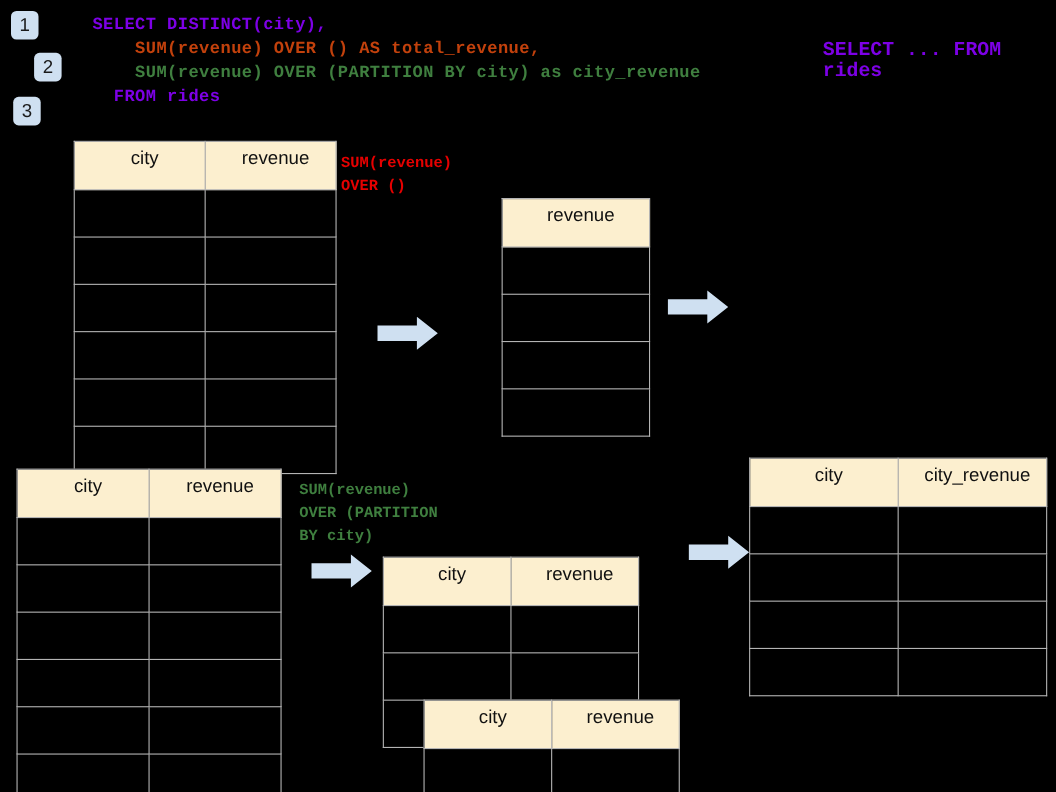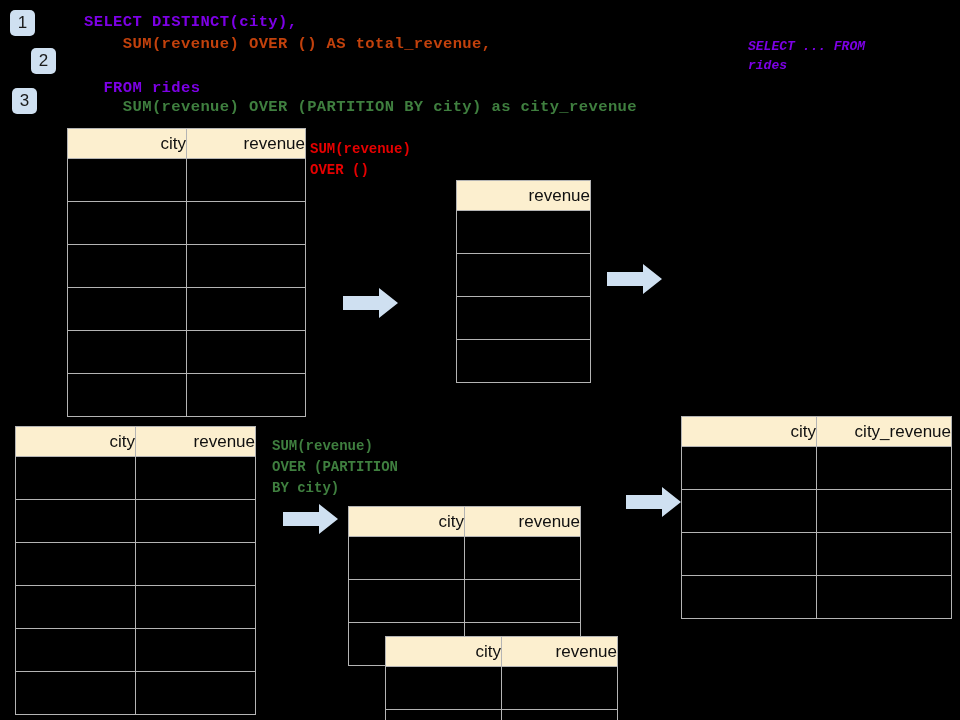--- a/index.html
+++ b/index.html
@@ -46,42 +46,42 @@
   .note {
     position: absolute;
     font-family: "Liberation Mono", monospace;
     font-size: 14px;
     line-height: 21px;
     white-space: pre;
     font-weight: bold;
   }
   .note-red   { color: #e60000; }
   .note-green { color: #3f7f3f; }
-  .note-violet{ color: #7d00e6; font-size: 13px; line-height: 19px; font-style: italic; }
+  .note-violet{ color: #7d00e6; font-size: 18px; line-height: 19px; }
 
   
   .tbl {
     position: absolute;
     border-collapse: collapse;
     table-layout: fixed;
     background: #000000;
   }
   .tbl th, .tbl td {
     border: 1px solid #b4b4b4;
     padding: 0;
     margin: 0;
   }
   .tbl th {
     background: #fcefcf;
     color: #101010;
     font-family: "Liberation Sans", sans-serif;
     font-size: 17px;
     font-weight: normal;
-    text-align: right;
-    padding: 5px 0 4px 9px;
+    text-align: center;
+    padding: 5px 0 18px 9px;
     height: 26px;
     box-sizing: border-box;
   }
   .tbl td {
     background: #000000;
     height: 42px;
   }
 
   
   .arrow {
@@ -95,21 +95,21 @@
 <body>
 
 <div id="canvas">
 
   <div class="badge" style="left:10px; top:10px;">1</div>
   <div class="badge" style="left:31px; top:48px;">2</div>
   <div class="badge" style="left:12px; top:88px;">3</div>
 
   <div class="sql sql-violet" style="left:84px; top:13px;">SELECT DISTINCT(city),</div>
   <div class="sql sql-red" style="left:84px; top:35px;">    SUM(revenue) OVER () AS total_revenue,</div>
-  <div class="sql sql-green" style="left:84px; top:57px;margin-top:41px;">    SUM(revenue) OVER (PARTITION BY city) as city_revenue</div>
+  <div class="sql sql-green" style="left:84px; top:57px;">    SUM(revenue) OVER (PARTITION BY city) as city_revenue</div>
   <div class="sql sql-violet" style="left:84px; top:79px;">  FROM rides</div>
 
   <div class="note note-violet" style="left:748px; top:37px;">SELECT ... FROM
 rides</div>
 
   <div class="note note-red" style="left:310px; top:139px;">SUM(revenue)
 OVER ()</div>
 
   <div class="note note-green" style="left:272px; top:436px;">SUM(revenue)
 OVER (PARTITION

